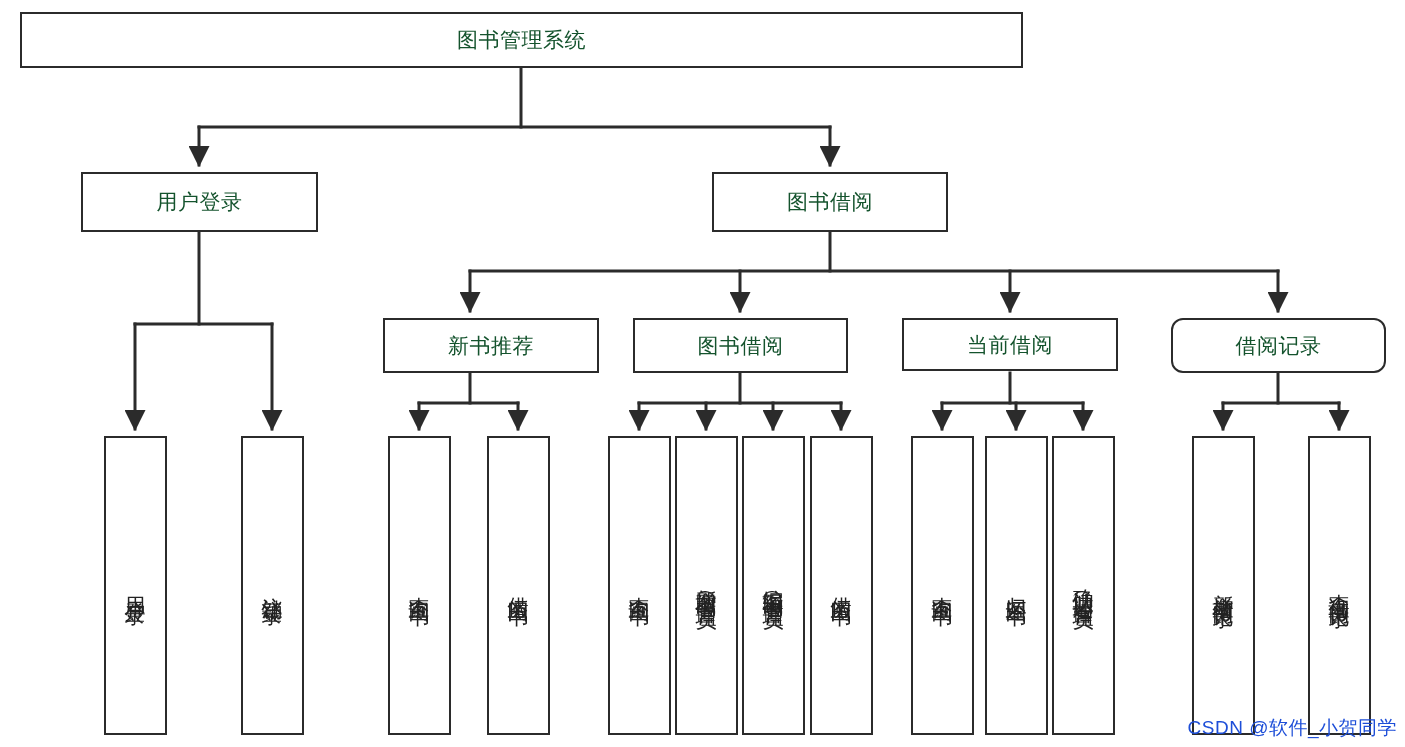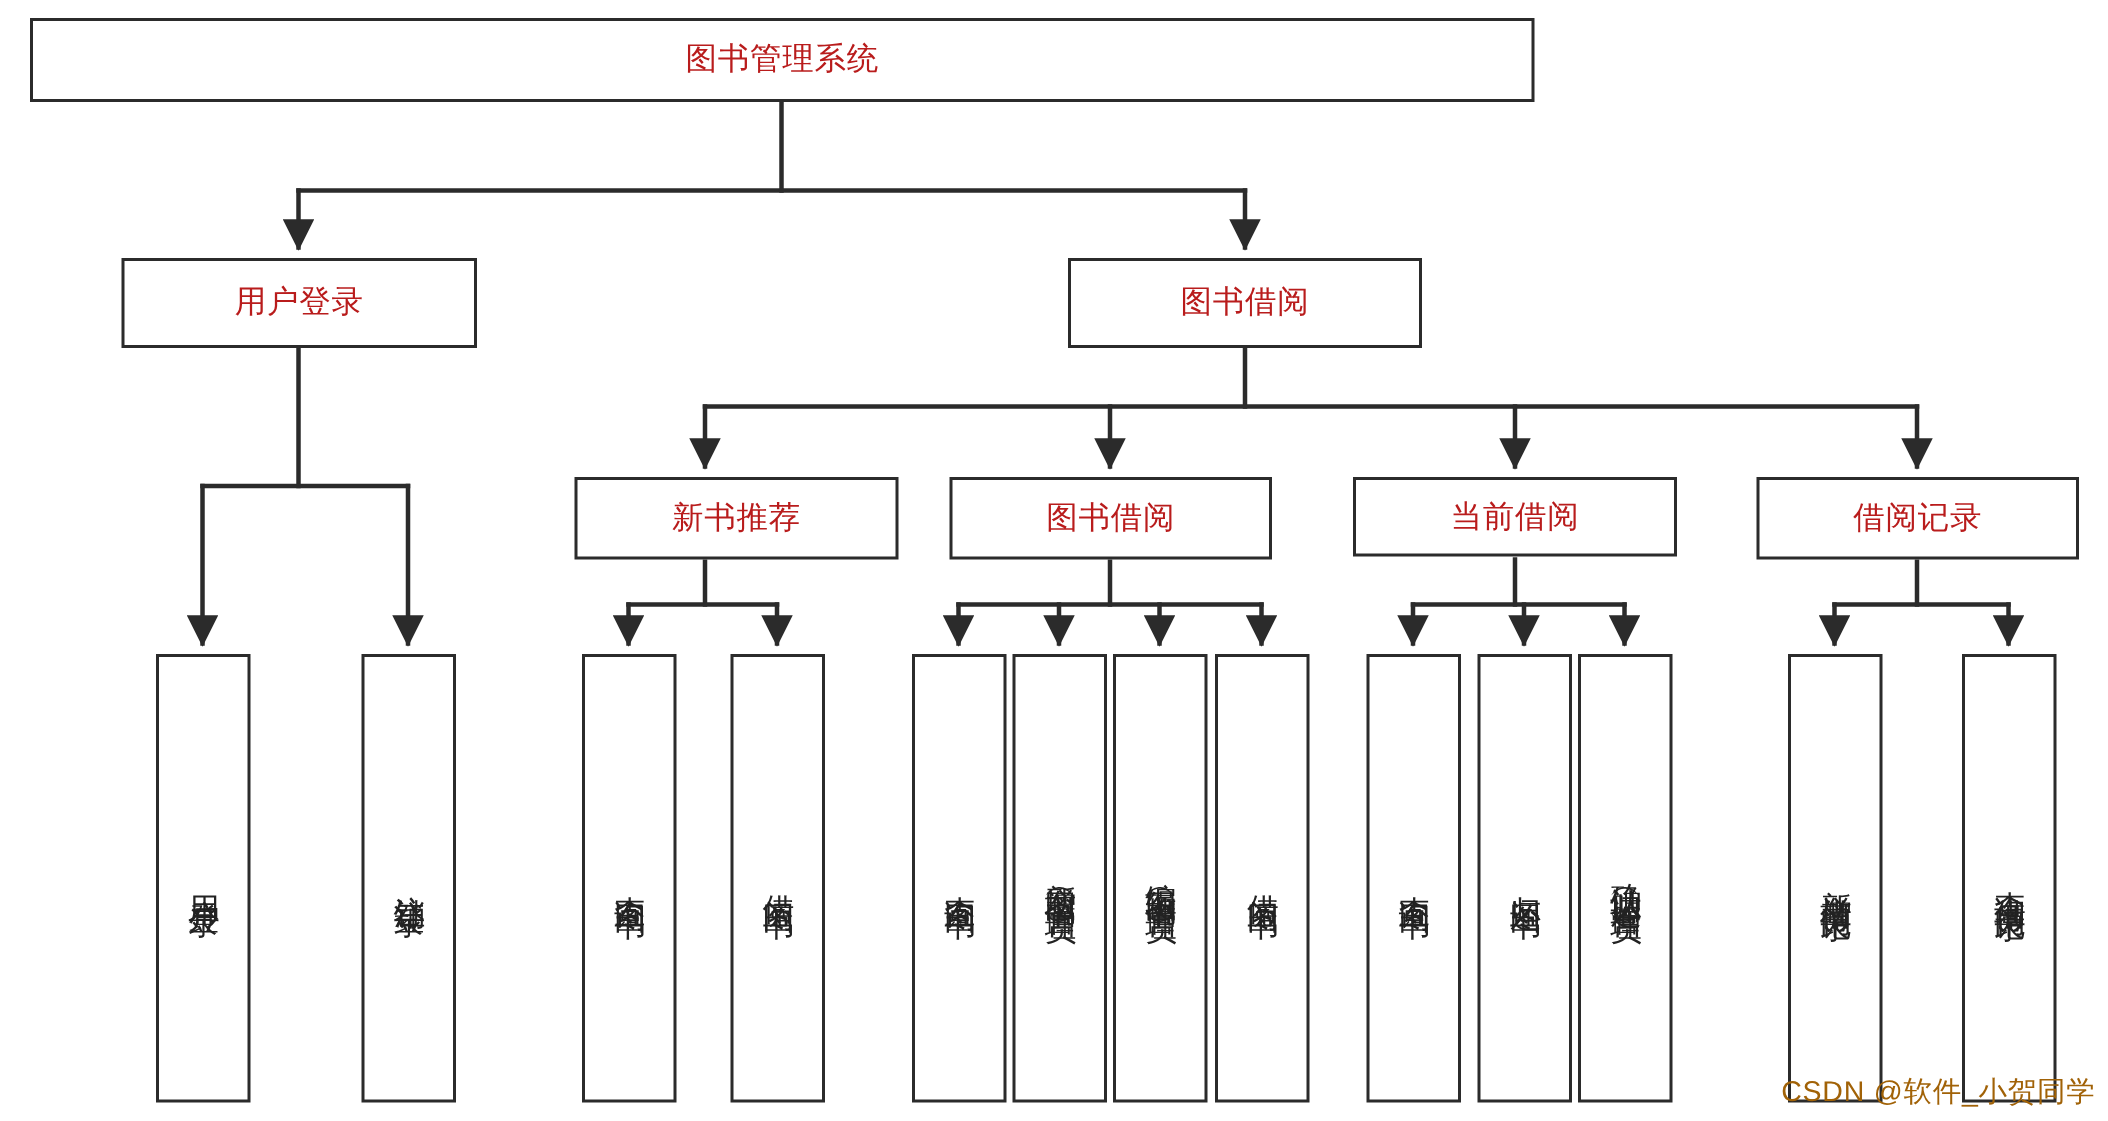--- a/index.html
+++ b/index.html
@@ -33,42 +33,42 @@
     display: flex;
     align-items: center;
     justify-content: center;
     overflow: hidden;
   }
   .node-box.root-node {
     border-width: 2px;
   }
   .node-label-h {
     font-size: 21px;
-    color: #b91c1c;
+    color: #14532d;
     line-height: 1.1;
     letter-spacing: 0.5px;
     white-space: nowrap;
     text-align: center;
   }
   .node-label-v {
     font-size: 21px;
     color: #222222;
     writing-mode: vertical-rl;
     text-orientation: upright;
     letter-spacing: 3px;
     line-height: 1;
     white-space: nowrap;
     text-align: center;
   }
   .watermark {
     position: absolute;
     right: 8px;
     bottom: 6px;
     font-size: 19px;
-    color: #a16207;
+    color: #1d4ed8;
     white-space: nowrap;
     user-select: none;
     letter-spacing: 0.5px;
   }
 </style>
 </head>
 <body>
 
 <div id="diagram-root">
 
@@ -136,21 +136,21 @@
 
   <div class="node-box" style="left:362px; top:318px; width:216px; height:55px;margin-left:21px;">
     <span class="node-label-h">新书推荐</span>
   </div>
   <div class="node-box" style="left:633px; top:318px; width:215px; height:55px;align-items:center;">
     <span class="node-label-h">图书借阅</span>
   </div>
   <div class="node-box" style="left:902px; top:318px; width:216px; height:53px;">
     <span class="node-label-h">当前借阅</span>
   </div>
-  <div class="node-box" style="left:1171px; top:318px; width:215px; height:55px;">
+  <div class="node-box" style="left:1171px; top:318px; width:215px; height:55px;border-radius:12px;">
     <span class="node-label-h">借阅记录</span>
   </div>
 
   <div class="node-box" style="left:104px; top:436px; width:63px; height:299px;">
     <span class="node-label-v">用户登录</span>
   </div>
   <div class="node-box" style="left:241px; top:436px; width:63px; height:299px;">
     <span class="node-label-v">注销登录</span>
   </div>
 

